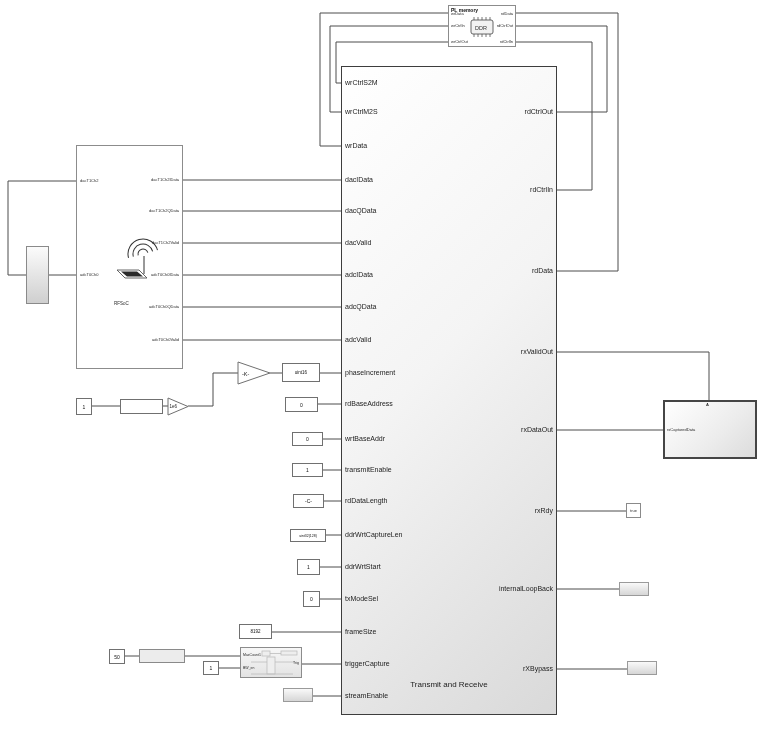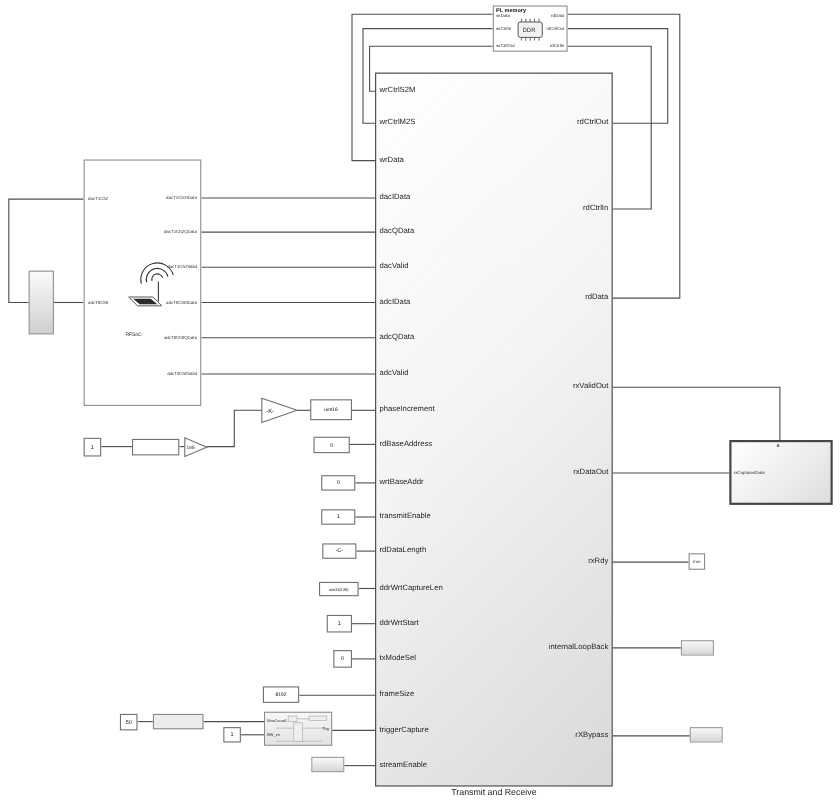--- a/index.html
+++ b/index.html
@@ -107,21 +107,21 @@
   </div>
   <div class="pltitle" style="left:451px;top:8px;">PL memory</div>
   <div class="microlbl" style="left:451px;top:12px;">wrData</div>
   <div class="microlbl" style="left:451px;top:24px;">wrCtrlIn</div>
   <div class="microlbl" style="left:451px;top:40px;">wrCtrlOut</div>
   <div class="microlbl" style="right:251px;top:12px;text-align:right;">rdData</div>
   <div class="microlbl" style="right:251px;top:24px;text-align:right;">rdCtrlOut</div>
   <div class="microlbl" style="right:251px;top:40px;text-align:right;">rdCtrlIn</div>
 
   <div class="blk bigblk" style="left:341px;top:66px;width:216px;height:649px;"></div>
-  <div class="caption" style="left:341px;top:716px;width:216px;">Transmit and Receive</div>
+  <div class="caption" style="left:341px;top:680px;width:216px;">Transmit and Receive</div>
 
   <div class="plbl" style="left:345px;top:79px;">wrCtrlS2M</div>
   <div class="plbl" style="left:345px;top:108px;">wrCtrlM2S</div>
   <div class="plbl" style="left:345px;top:142px;">wrData</div>
   <div class="plbl" style="left:345px;top:176px;">dacIData</div>
   <div class="plbl" style="left:345px;top:207px;">dacQData</div>
   <div class="plbl" style="left:345px;top:239px;">dacValid</div>
   <div class="plbl" style="left:345px;top:271px;">adcIData</div>
   <div class="plbl" style="left:345px;top:303px;">adcQData</div>
   <div class="plbl" style="left:345px;top:336px;">adcValid</div>

